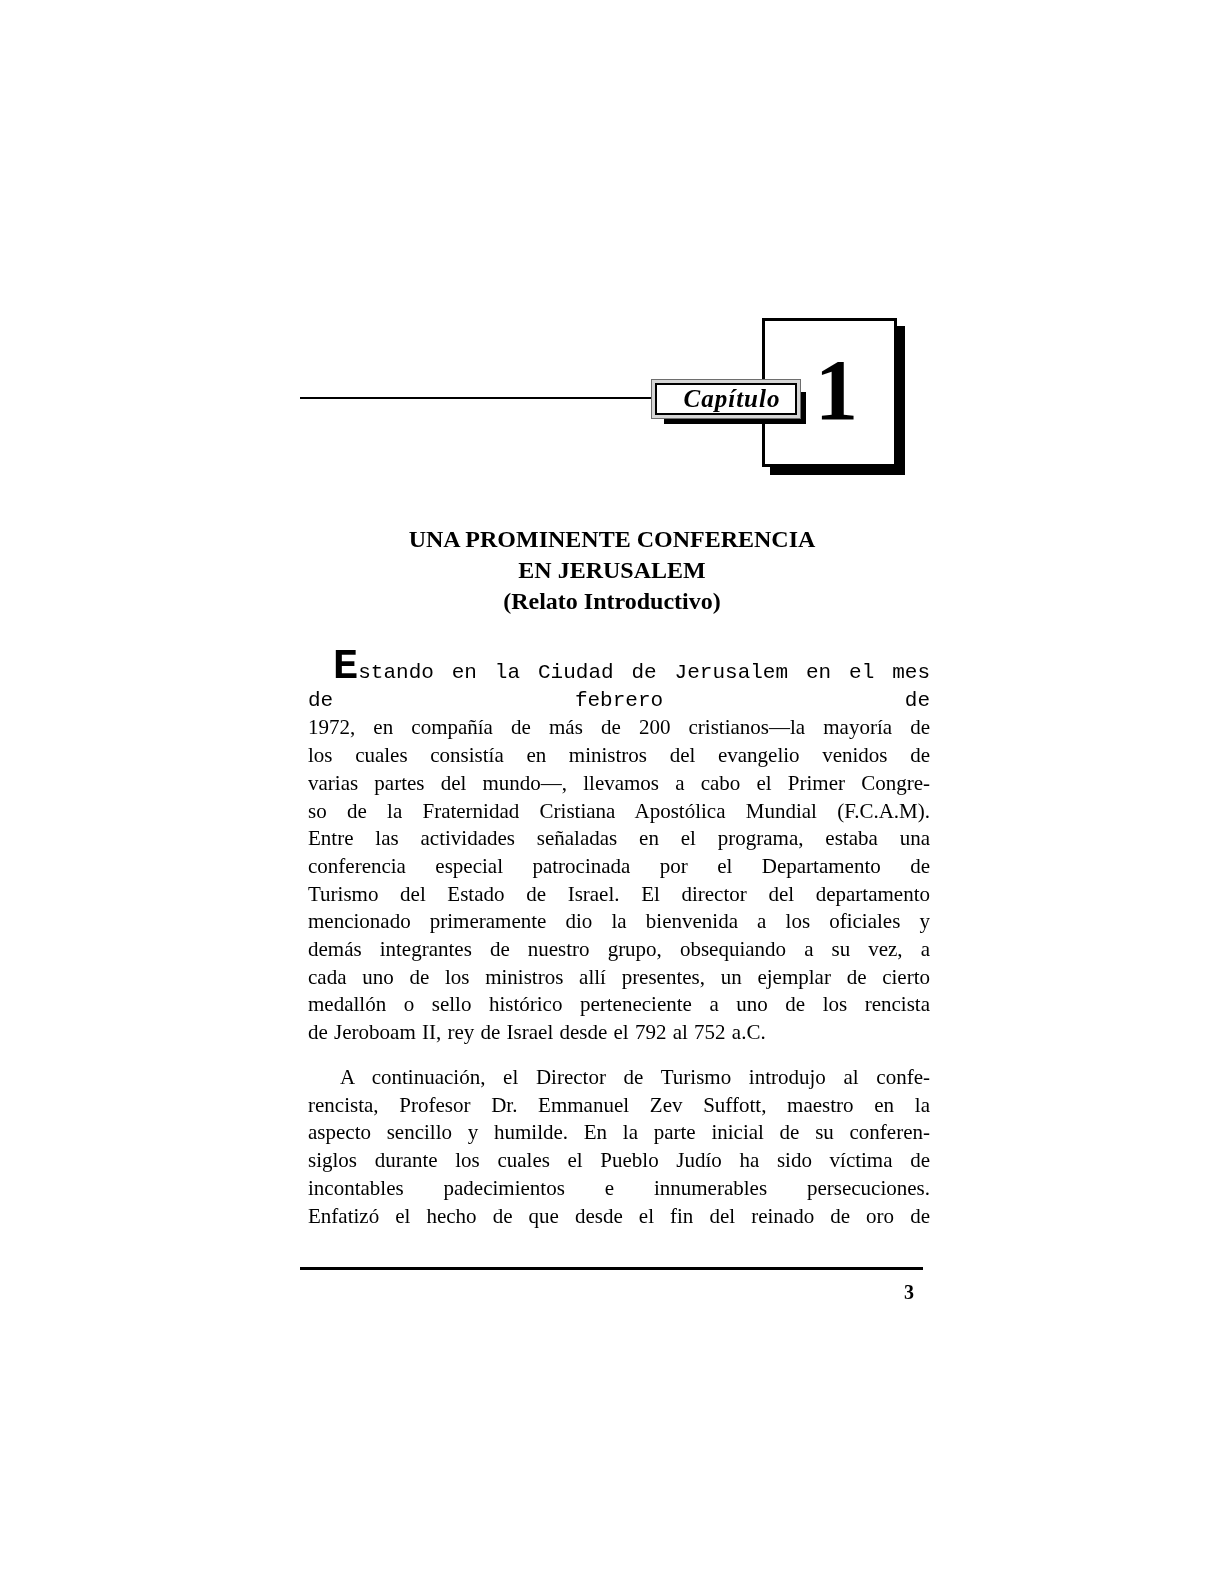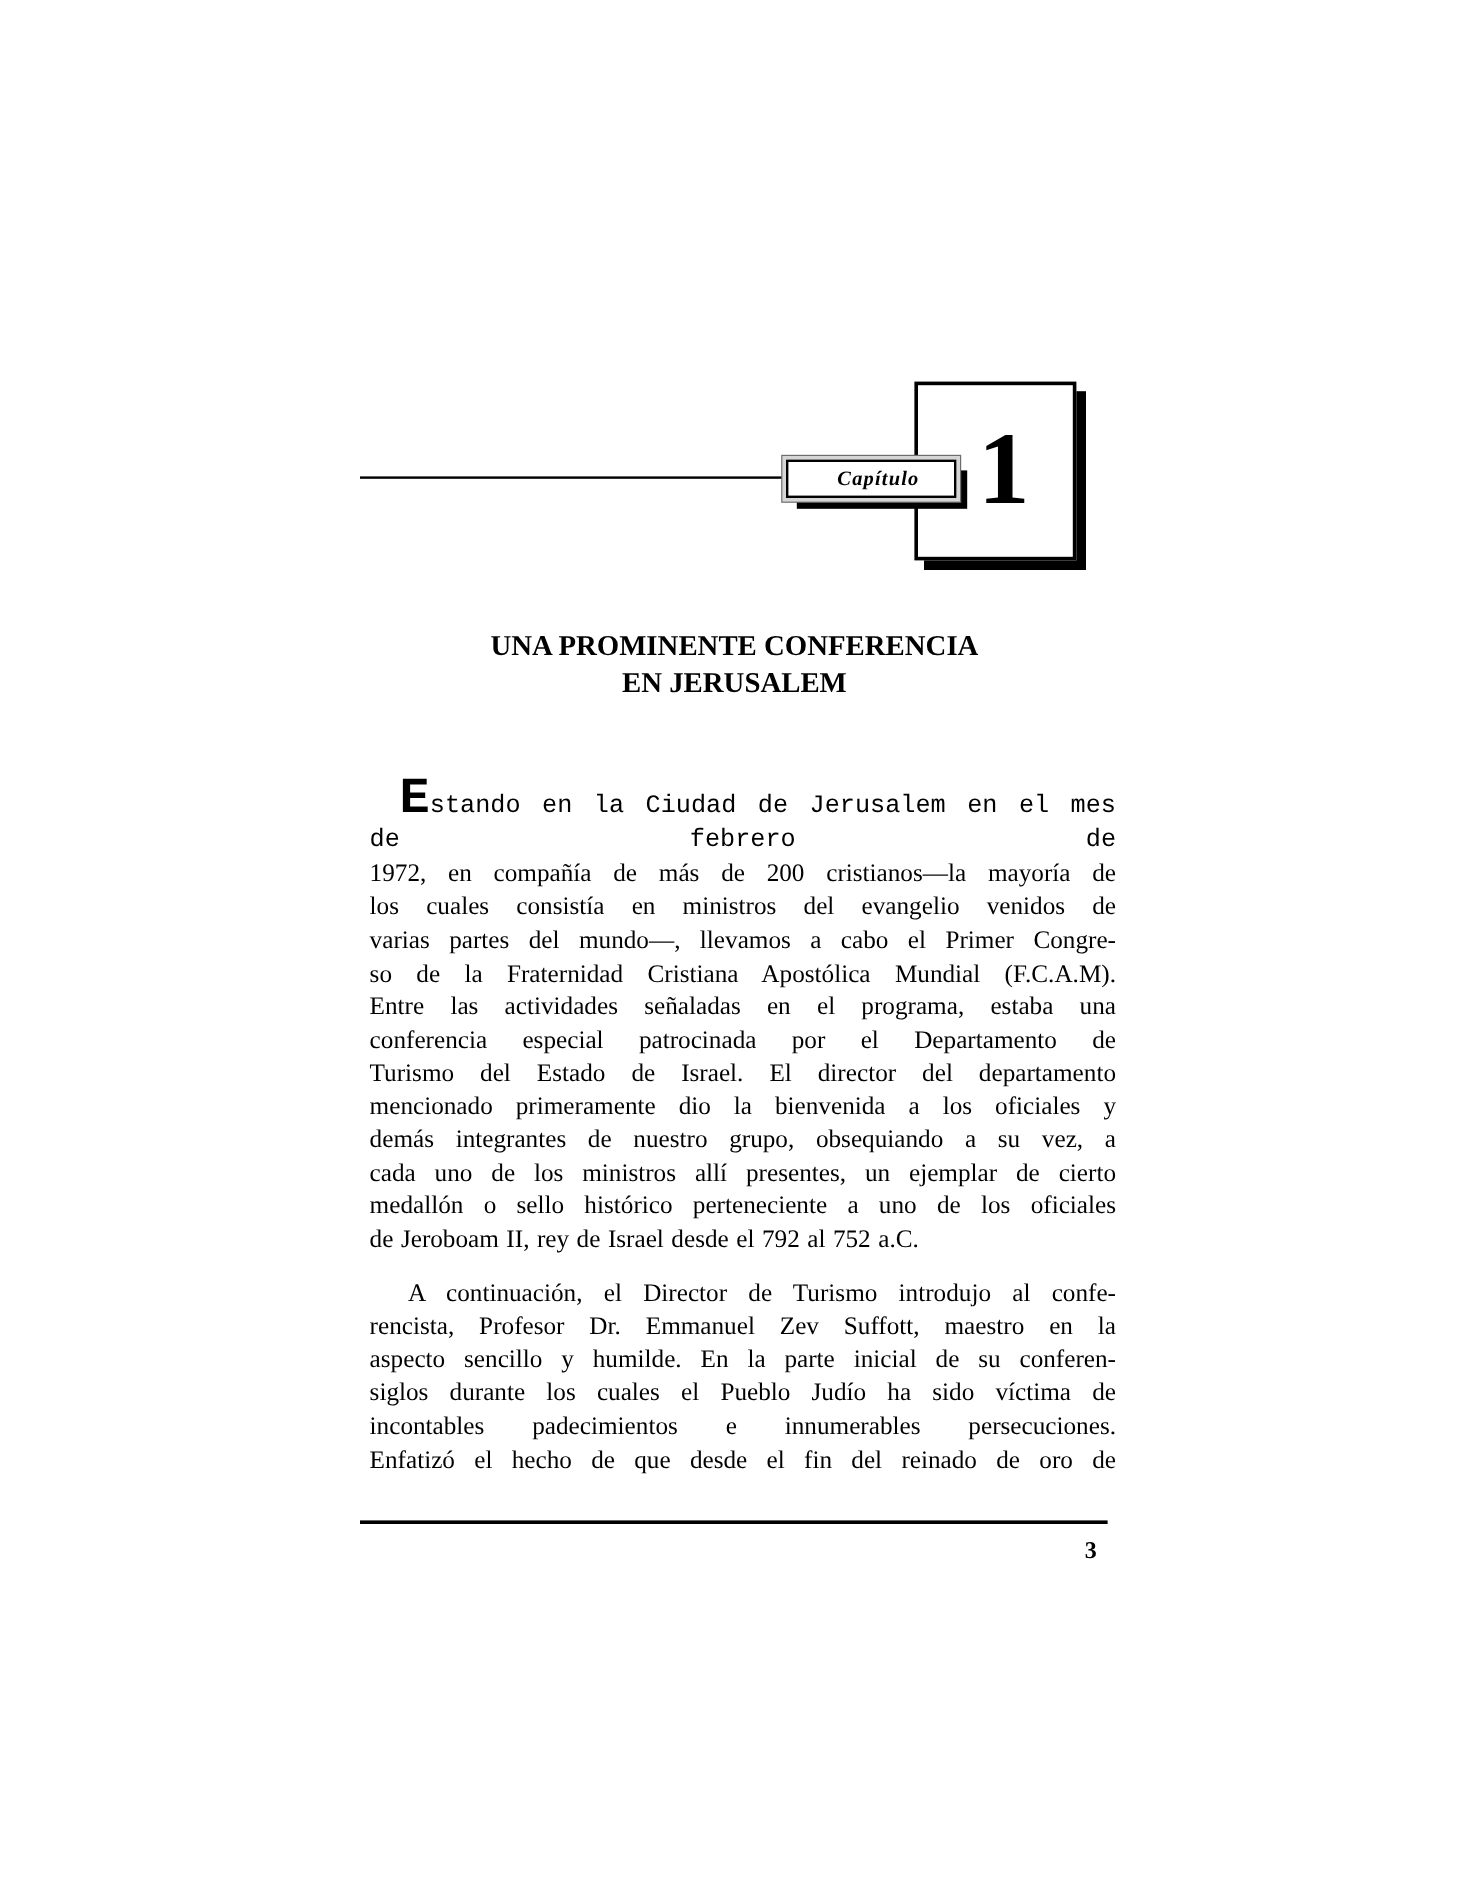--- a/index.html
+++ b/index.html
@@ -45,21 +45,21 @@
     box-sizing: border-box;
     background: #fff;
     border: 2px solid #000;
     box-shadow: 0 0 0 3px #d6d6d6, 0 0 0 4px #6e6e6e, 9px 9px 0 0 #000;
     display: flex; align-items: center; justify-content: center;
     z-index: 2;
   }
   .chapter-label {
     font-style: italic;
     font-weight: bold;
-    font-size: 17px;
+    font-size: 25px;
     letter-spacing: 1px;
     margin-left: 12px;
   }
 
   
   .title {
     position: absolute;
     left: 300px; top: 524px;
     width: 624px;
     margin: 0;
@@ -115,35 +115,36 @@
   <div class="chapter-number-box">
     <span class="chapter-number">1</span>
   </div>
   <div class="chapter-label-box">
     <span class="chapter-label">Capítulo</span>
   </div>
 
   <h1 class="title">
     <div>UNA PROMINENTE CONFERENCIA</div>
     <div>EN JERUSALEM</div>
+    <div>(Relato Introductivo)</div>
   </h1>
 
   <div class="para para1">
     <div class="jline indent-p1"><span class="dropcap">E</span><span>stando en la Ciudad de Jerusalem en el mes de febrero de</span></div>
     <div class="jline">1972, en compañía de más de 200 cristianos—la mayoría de</div>
     <div class="jline">los cuales consistía en ministros del evangelio venidos de</div>
     <div class="jline">varias partes del mundo—, llevamos a cabo el Primer Congre-</div>
     <div class="jline">so de la Fraternidad Cristiana Apostólica Mundial (F.C.A.M).</div>
     <div class="jline">Entre las actividades señaladas en el programa, estaba una</div>
     <div class="jline">conferencia especial patrocinada por el Departamento de</div>
     <div class="jline">Turismo del Estado de Israel.  El director del departamento</div>
     <div class="jline">mencionado primeramente dio la bienvenida a los oficiales y</div>
     <div class="jline">demás integrantes de nuestro grupo, obsequiando a su vez, a</div>
     <div class="jline">cada uno de los ministros allí presentes, un ejemplar de cierto</div>
-    <div class="jline">medallón o sello histórico perteneciente a uno de los oficiales</div>
+    <div class="jline">medallón o sello histórico perteneciente a uno de los rencista</div>
     <div class="lline">de Jeroboam II, rey de Israel desde el 792 al 752 a.C.</div>
   </div>
 
   <div class="para para2">
     <div class="jline indent-p2">A continuación, el Director de Turismo introdujo al confe-</div>
     <div class="jline">rencista, Profesor Dr. Emmanuel Zev Suffott, maestro en la</div>
     <div class="jline">aspecto sencillo y humilde.  En la parte inicial de su conferen-</div>
     <div class="jline">siglos durante los cuales el Pueblo Judío ha sido víctima de</div>
     <div class="jline">incontables padecimientos e innumerables persecuciones.</div>
     <div class="jline">Enfatizó el hecho de que desde el fin del reinado de oro de</div>

